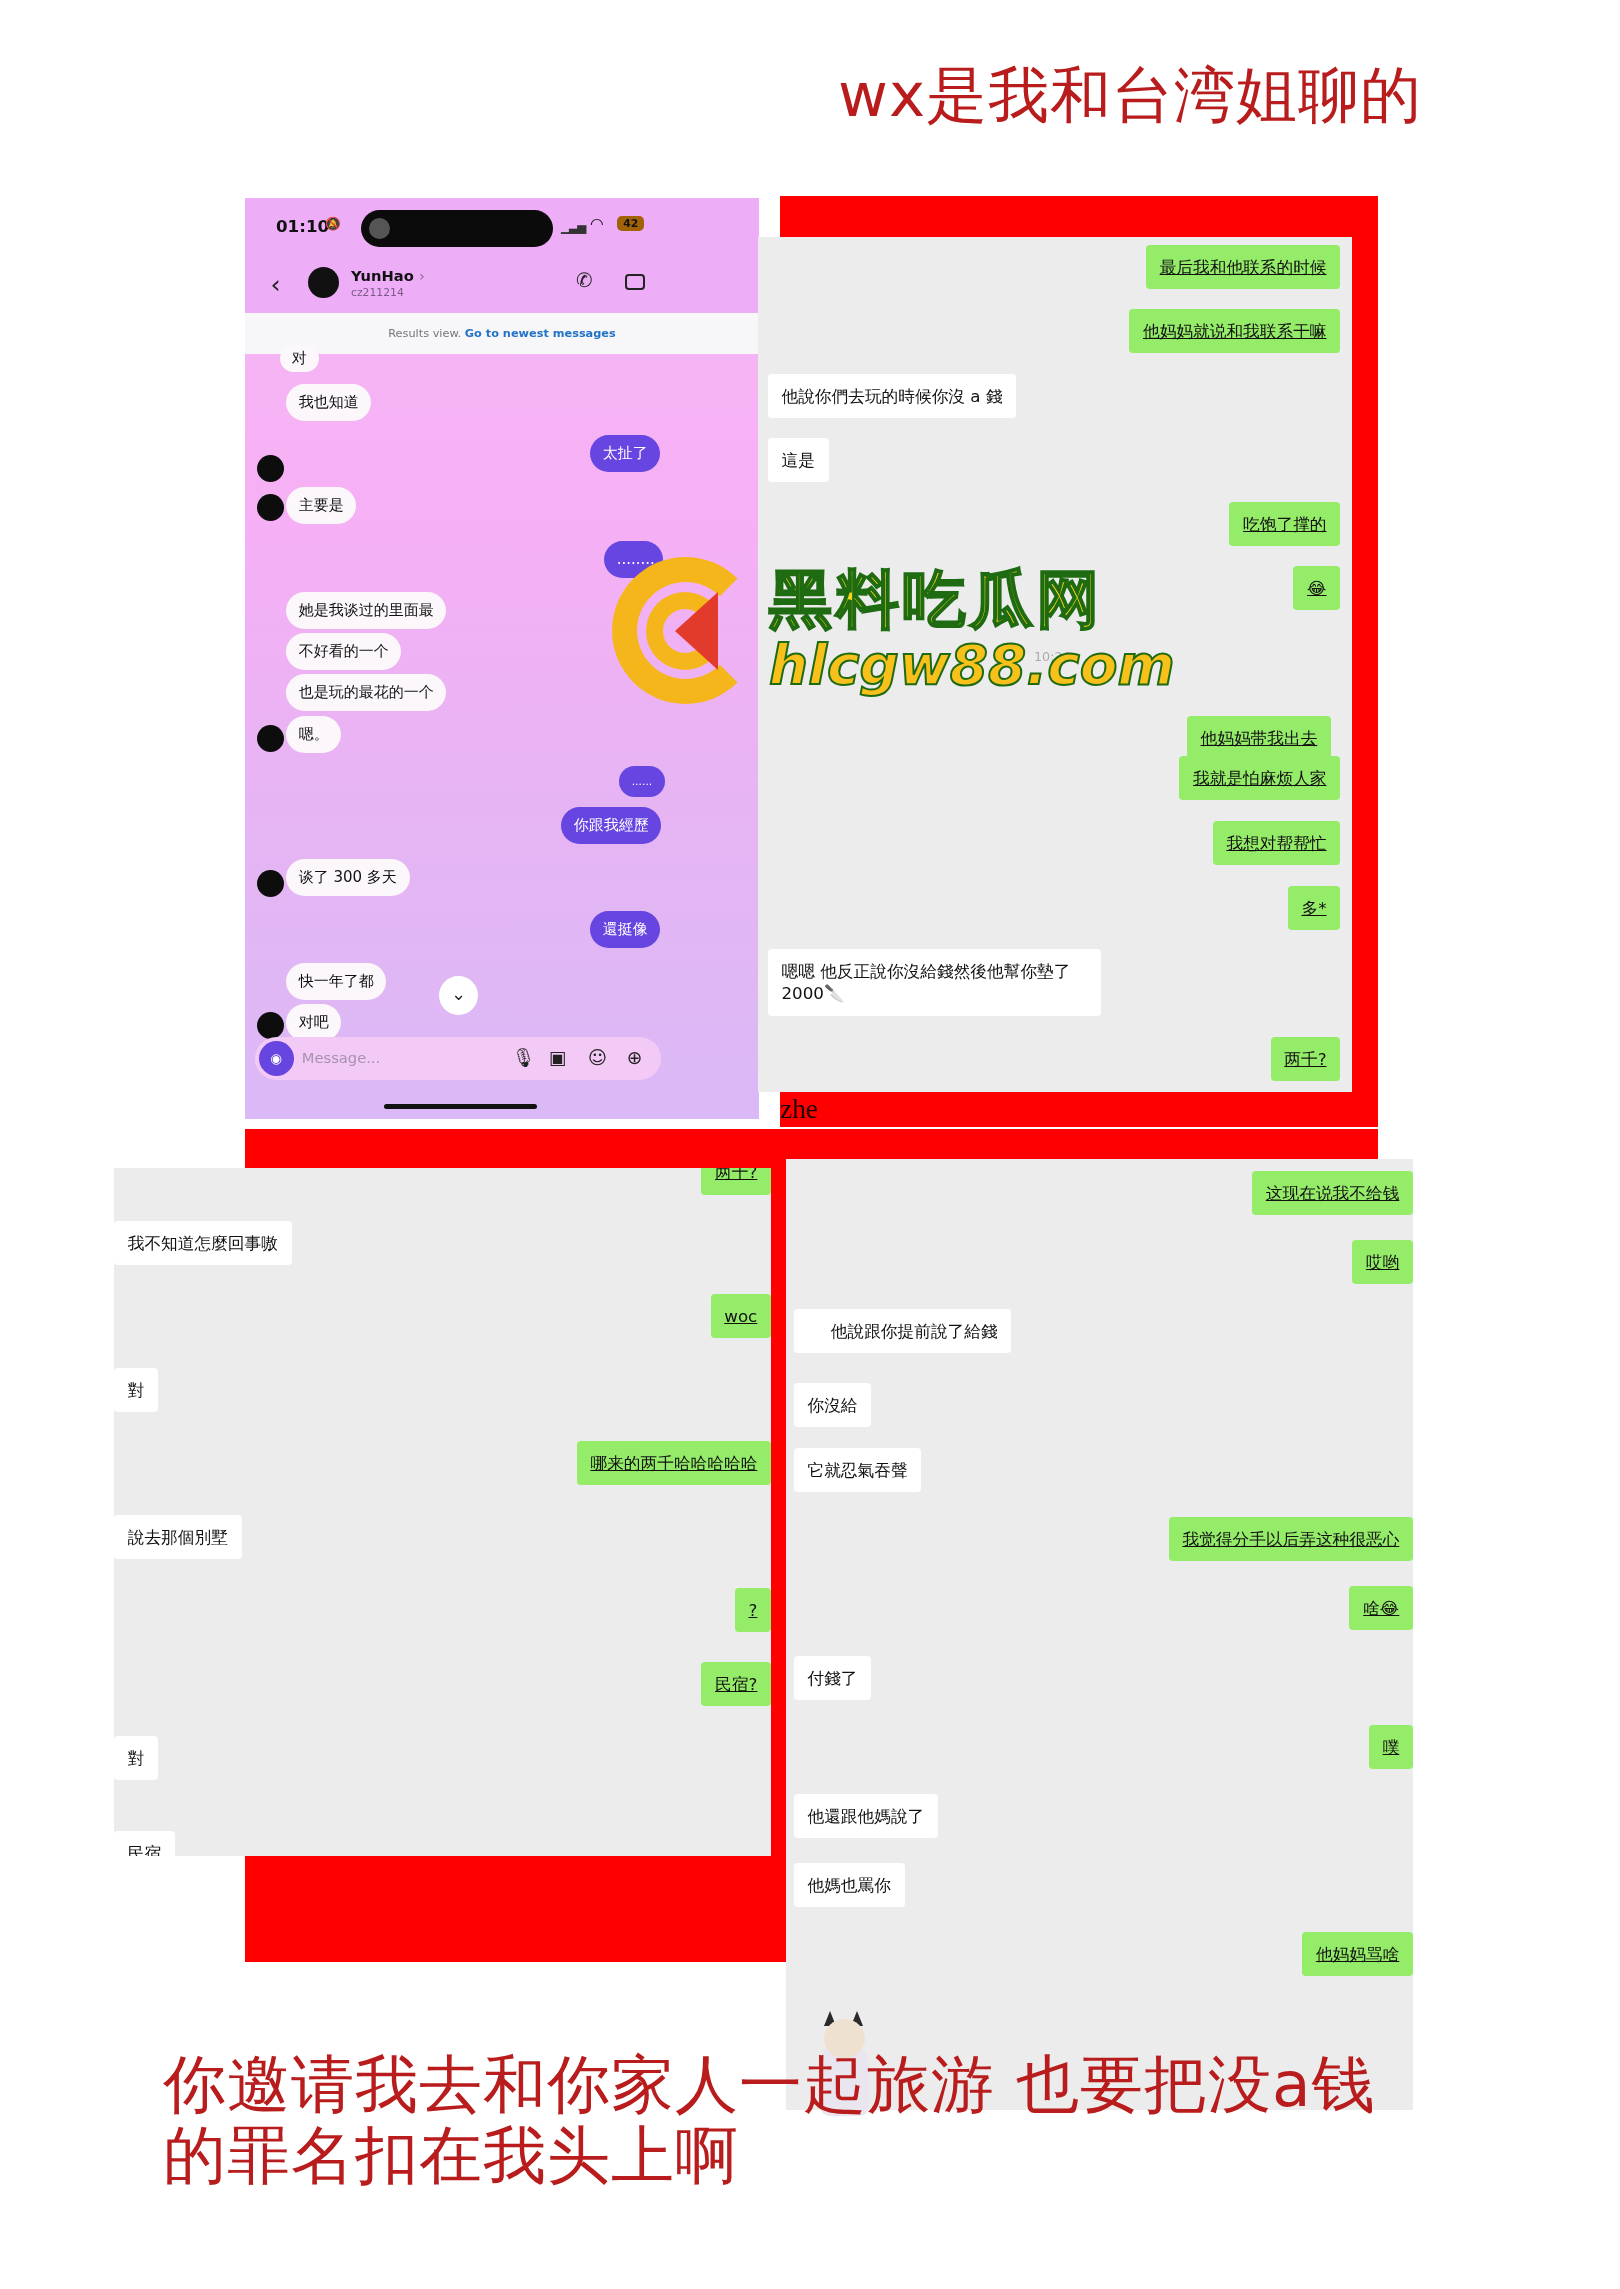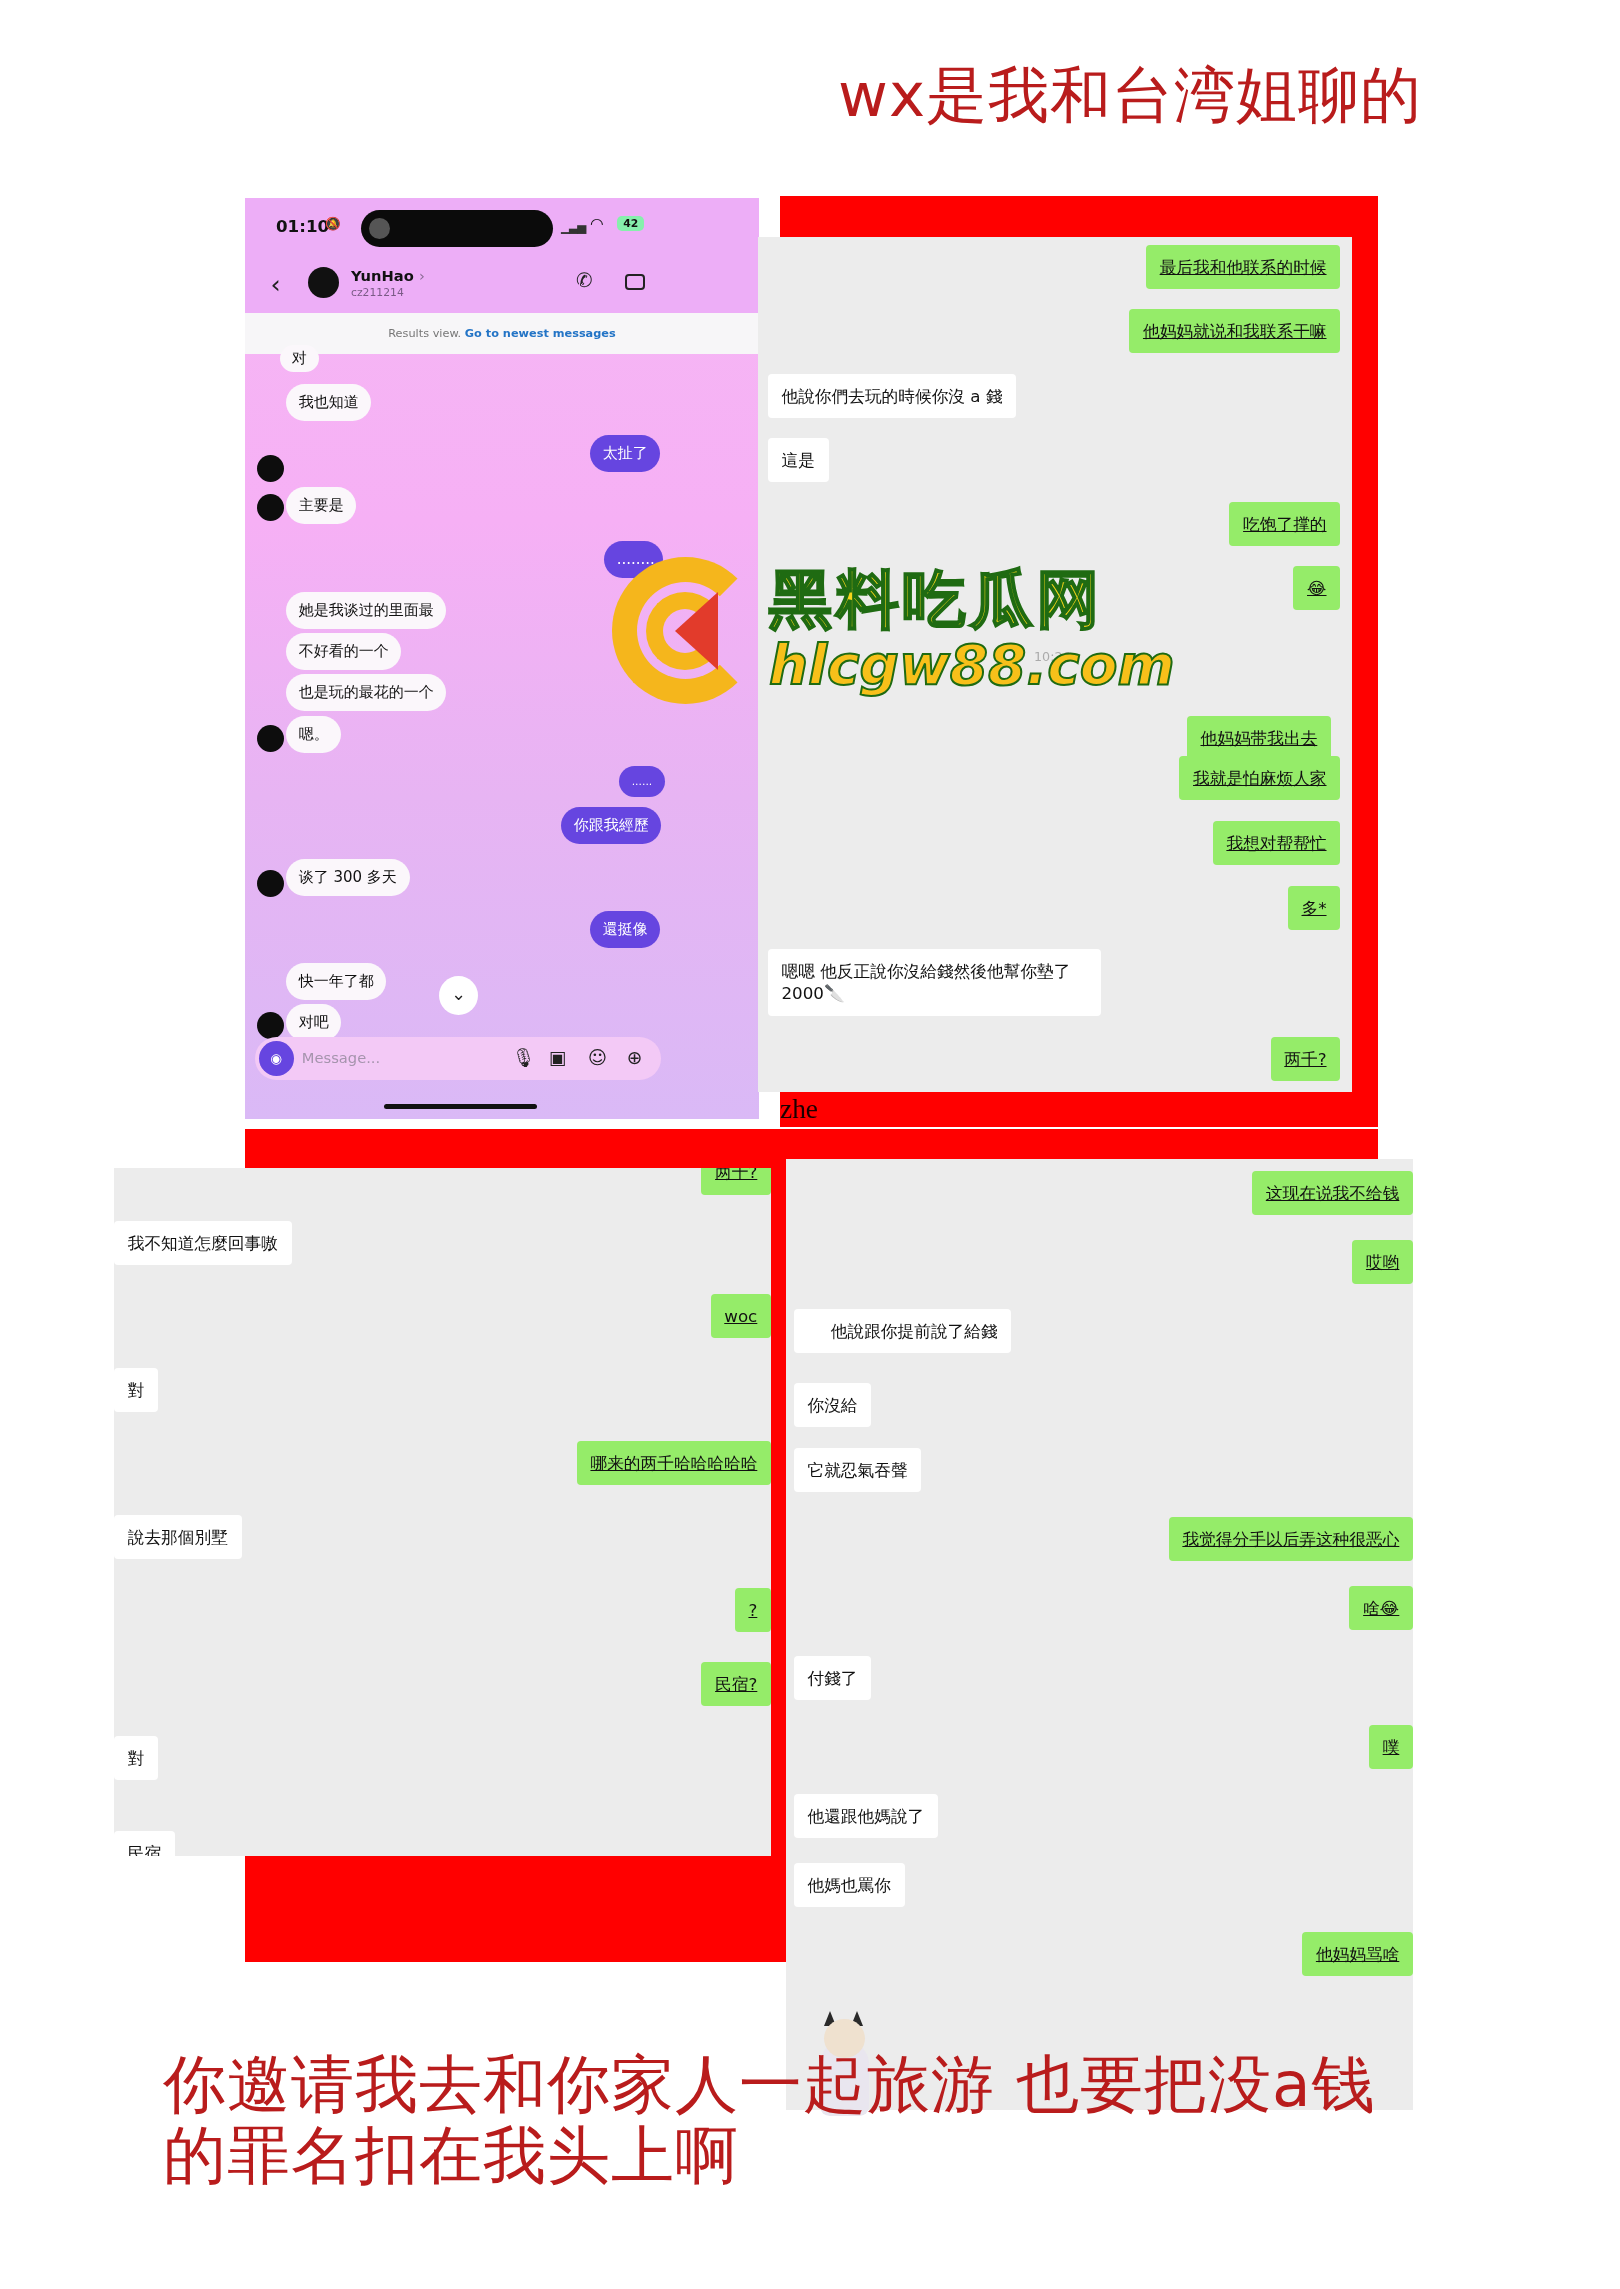--- a/index.html
+++ b/index.html
@@ -17,21 +17,21 @@
 
   
   .phone { position: absolute; left: 245px; top: 198px; width: 514px; height: 921px; overflow: hidden;
     background: linear-gradient(180deg, #f5b8f4 0%, #f6b0f5 35%, #e7b4f3 65%, #dab9f6 100%); }
   .status { position: absolute; left: 0; top: 0; width: 100%; height: 61px; background: #edaef7; }
   .time { position: absolute; left: 31px; top: 17.6px; font-size: 16.7px; font-weight: bold; color: #111; }
   .island { position: absolute; left: 116px; top: 11.8px; width: 192px; height: 37px; border-radius: 18.6px; background: #0b0b0b; }
   .island-dot { position: absolute; left: 7.8px; top: 7.8px; width: 21.6px; height: 21.6px; border-radius: 50%; background: #555; }
   .sig { position: absolute; left: 316px; top: 21.6px; font-size: 11.8px; color: #333; letter-spacing: -1px; }
   .wifi { position: absolute; left: 345px; top: 15.7px; font-size: 15.7px; color: #111; }
-  .batt { position: absolute; left: 372px; top: 17.6px; width: 27.4px; height: 15.7px; border-radius: 4.9px; background: #86efac; font-size: 10.8px; font-weight: bold; text-align: center; line-height: 15.7px; color: #111; }
+  .batt { position: absolute; left: 372px; top: 17.6px; width: 27.4px; height: 15.7px; border-radius: 4.9px; background: #a16207; font-size: 10.8px; font-weight: bold; text-align: center; line-height: 15.7px; color: #111; }
   .header { position: absolute; left: 0; top: 61px; width: 100%; height: 54px; background: #edaef7; }
   .back { position: absolute; left: 25.5px; top: 9.8px; font-size: 25.5px; color: #222; }
   .hav { position: absolute; left: 63px; top: 7.8px; width: 31px; height: 31px; border-radius: 50%; background: #111; }
   .hname { position: absolute; left: 106px; top: 7.8px; font-size: 14.7px; font-weight: bold; color: #111; }
   .hsub { position: absolute; left: 106px; top: 27.4px; font-size: 10.8px; color: #7a5a86; }
   .call { position: absolute; left: 331px; top: 9.8px; font-size: 19.6px; color: #222; }
   .video { position: absolute; left: 380px; top: 14.7px; width: 19.6px; height: 16.7px; border: 2px solid #222; border-radius: 3.9px; }
   .results { position: absolute; left: 0; top: 115px; width: 100%; height: 41px; background: #f7f6f8; font-size: 11.3px; color: #777; text-align: center; line-height: 41px; }
   .results b { color: #2374c6; font-weight: bold; }
 

